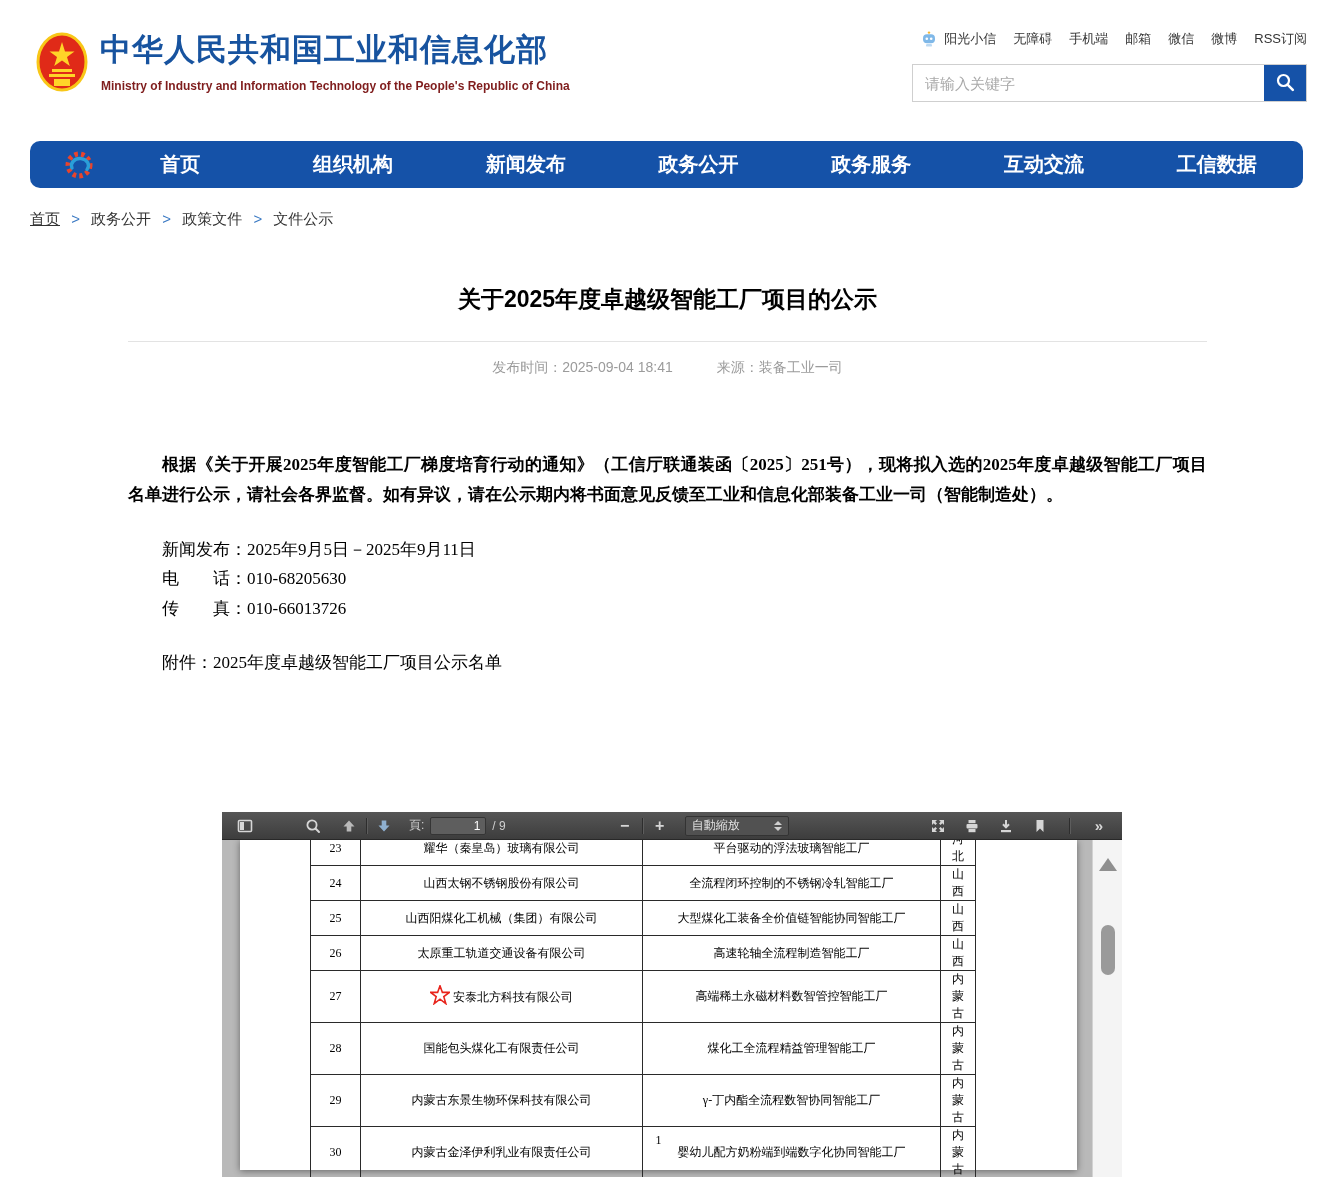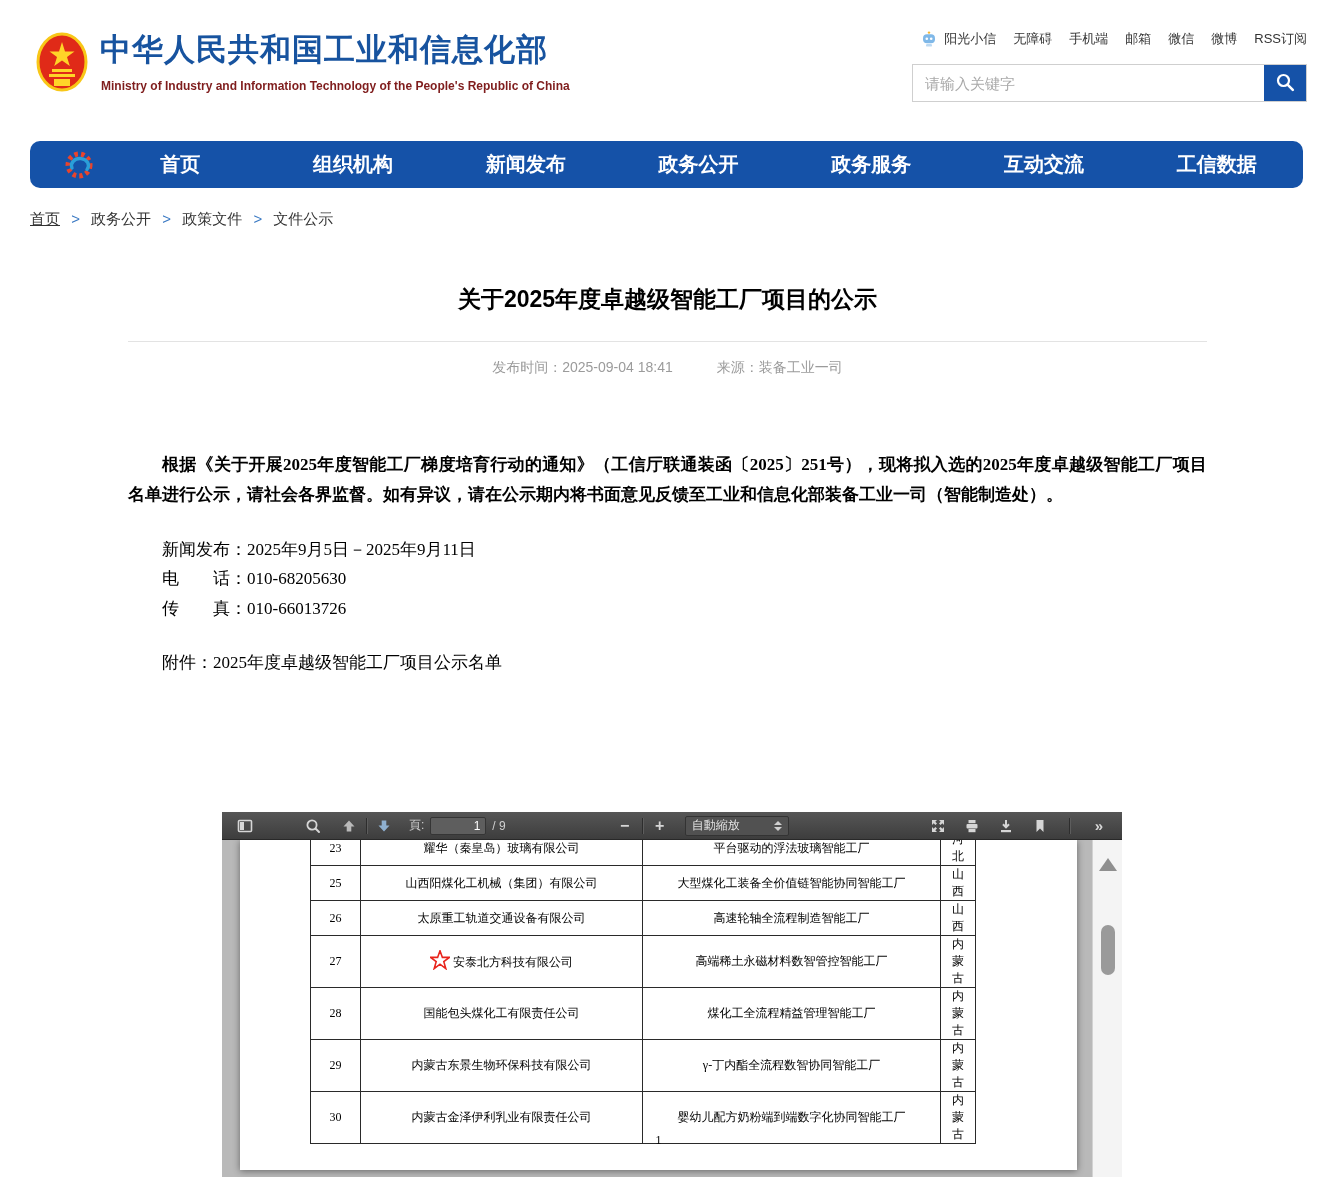--- a/index.html
+++ b/index.html
@@ -273,20 +273,26 @@
     <div class="pdf-page">
       <table class="pdf-table">
         <tbody>
           <tr>
             <td class="col-no">23</td>
             <td class="col-company">耀华（秦皇岛）玻璃有限公司</td>
             <td class="col-project">平台驱动的浮法玻璃智能工厂</td>
             <td class="col-prov">河北</td>
           </tr>
           <tr>
+            <td class="col-no">24</td>
+            <td class="col-company">山西太钢不锈钢股份有限公司</td>
+            <td class="col-project">全流程闭环控制的不锈钢冷轧智能工厂</td>
+            <td class="col-prov">山西</td>
+          </tr>
+          <tr>
             <td class="col-no">25</td>
             <td class="col-company">山西阳煤化工机械（集团）有限公司</td>
             <td class="col-project">大型煤化工装备全价值链智能协同智能工厂</td>
             <td class="col-prov">山西</td>
           </tr>
           <tr>
             <td class="col-no">26</td>
             <td class="col-company">太原重工轨道交通设备有限公司</td>
             <td class="col-project">高速轮轴全流程制造智能工厂</td>
             <td class="col-prov">山西</td>

